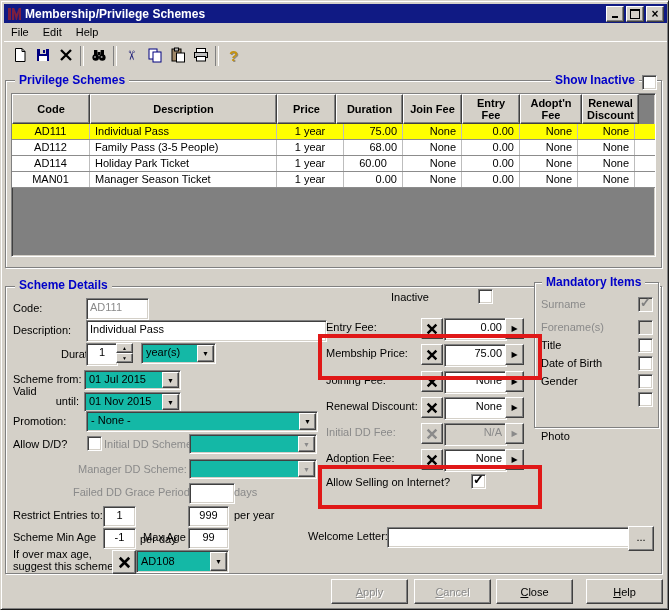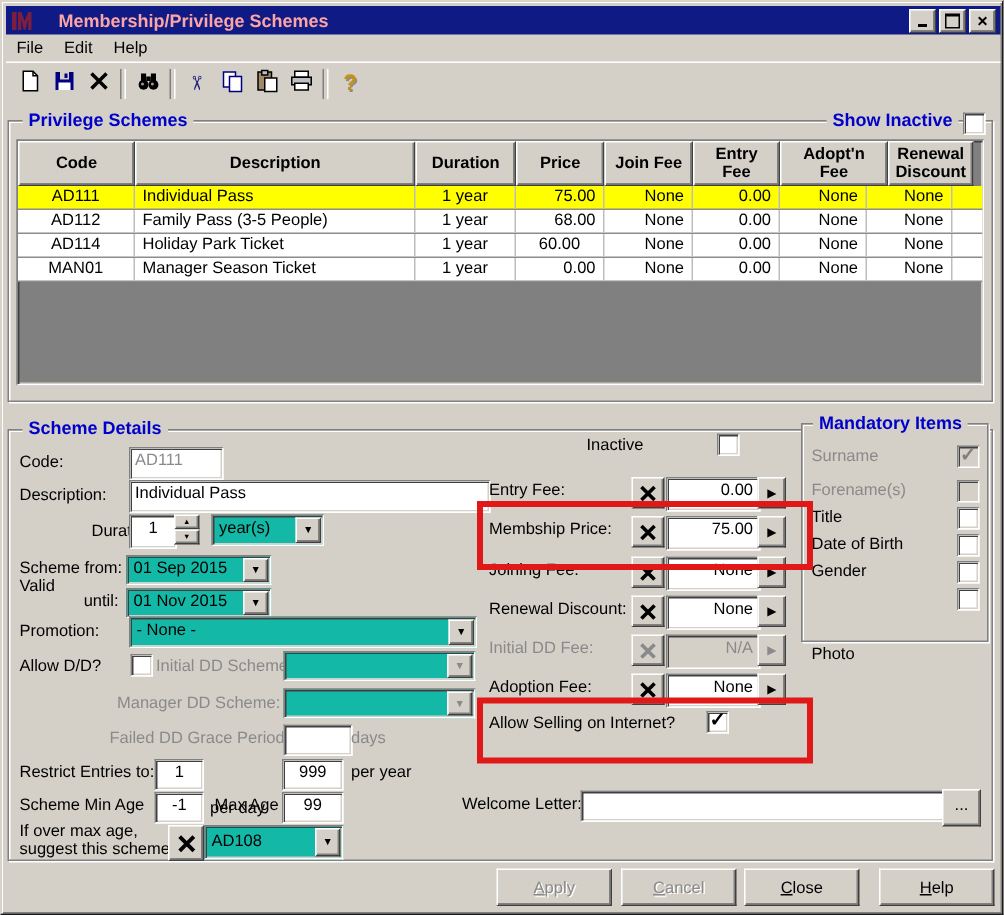--- a/index.html
+++ b/index.html
@@ -10,21 +10,21 @@
   .abs{position:absolute;box-sizing:border-box;}
   
   .sunken{background:#fff;border:1px solid;border-color:#808080 #fff #fff #808080;
     box-shadow:inset 1px 1px 0 #404040, inset -1px -1px 0 #d4d0c8;}
   .raised{background:#d4d0c8;border:1px solid;border-color:#fff #404040 #404040 #fff;
     box-shadow:inset -1px -1px 0 #808080;}
   .groupbox{border:1px solid #808080;box-shadow:1px 1px 0 #fff, inset 1px 1px 0 #fff;}
   .group-title{position:absolute;background:#d4d0c8;padding:0 4px;color:#0000c8;font-weight:bold;font-size:12px;z-index:2;}
   
   .titlebar{left:3px;top:3px;width:663px;height:19px;background:#101a84;display:flex;align-items:center;padding:0 2px;}
-  .titlebar .title{color:#fca5a5;font-weight:bold;font-size:12px;margin-left:16px;flex:1;white-space:nowrap;}
+  .titlebar .title{color:#ffffff;font-weight:bold;font-size:12px;margin-left:2px;flex:1;white-space:nowrap;}
   .app-icon{width:15px;height:14px;display:inline-block;margin-left:2px;}
   .wbtns{display:flex;gap:2px;margin-right:1px;}
   .wbtn{width:16px;height:14px;display:flex;align-items:center;justify-content:center;cursor:default;}
   .min-glyph{display:block;width:6px;height:2px;background:#000;margin-top:7px;}
   .max-glyph{display:block;width:8px;height:7px;border:1px solid #000;border-top-width:2px;}
   .close-glyph{font-style:normal;font-weight:bold;font-size:12px;line-height:12px;}
   
   .menubar{left:3px;top:22px;width:663px;height:18px;display:flex;align-items:center;}
   .menu-item{padding:2px 7px;}
   .toolbar{left:3px;top:40px;width:663px;height:28px;display:flex;align-items:center;padding-left:4px;
@@ -170,26 +170,26 @@
 
   <div class="abs groupbox" style="left:4px;top:79px;width:657px;height:188px;"></div>
   <span class="group-title" style="left:14px;top:72px;">Privilege Schemes</span>
   <span class="group-title" style="left:550px;top:72px;">Show Inactive</span>
   <span class="cb" style="left:641px;top:74px;"></span>
 
   <div class="abs tablewrap sunken" style="background:#808080;">
     <div class="thead" id="thead">
         <div class="th" style="width: 78px;">Code</div>
         <div class="th" style="width: 187px;">Description</div>
+        <div class="th" style="width: 59px;">Price</div>
         <div class="th" style="width: 67px;">Duration</div>
-        <div class="th" style="width: 59px;">Price</div>
         <div class="th" style="width: 59px;">Join Fee</div>
         <div class="th" style="width: 58px;">Entry
 Fee</div>
-        <div class="th" style="width: 72px;">Adopt'n
+        <div class="th" style="width: 62px;">Adopt'n
 Fee</div>
         <div class="th" style="width: 57px;">Renewal
 Discount</div>
       </div>
     <div id="tbody">
         <div class="trow selected">
           <div class="td" style="width: 78px; text-align: center;">AD111</div>
           <div class="td" style="width: 187px; text-align: left;">Individual Pass</div>
           <div class="td" style="width: 67px; text-align: center;">1 year</div>
           <div class="td" style="width: 59px; text-align: right;">75.00</div>
@@ -249,21 +249,21 @@
     <div class="spinb raised">▲</div>
     <div class="spinb raised">▼</div>
   </div>
   <div class="combo sunken" style="left:140px;top:342px;width:73px;height:19px;">
     <span class="ctxt">year(s)</span>
     <span class="dbtn raised">▼</span>
   </div>
 
   <span class="lbl" style="left:12px;top:372px;">Scheme from:</span>
   <div class="combo sunken" style="left:83px;top:369px;width:95px;height:18px;">
-    <span class="ctxt">01 Sep 2015</span>
+    <span class="ctxt">01 Jul 2015</span>
     <span class="dbtn raised">▼</span>
   </div>
 
   <span class="lbl" style="left:12px;top:384px;">Valid</span>
   <span class="lbl" style="left:48px;top:394px;width:30px;text-align:right;">until:</span>
   <div class="combo sunken" style="left:83px;top:391px;width:95px;height:18px;">
     <span class="ctxt">01 Nov 2015</span>
     <span class="dbtn raised">▼</span>
   </div>
 

